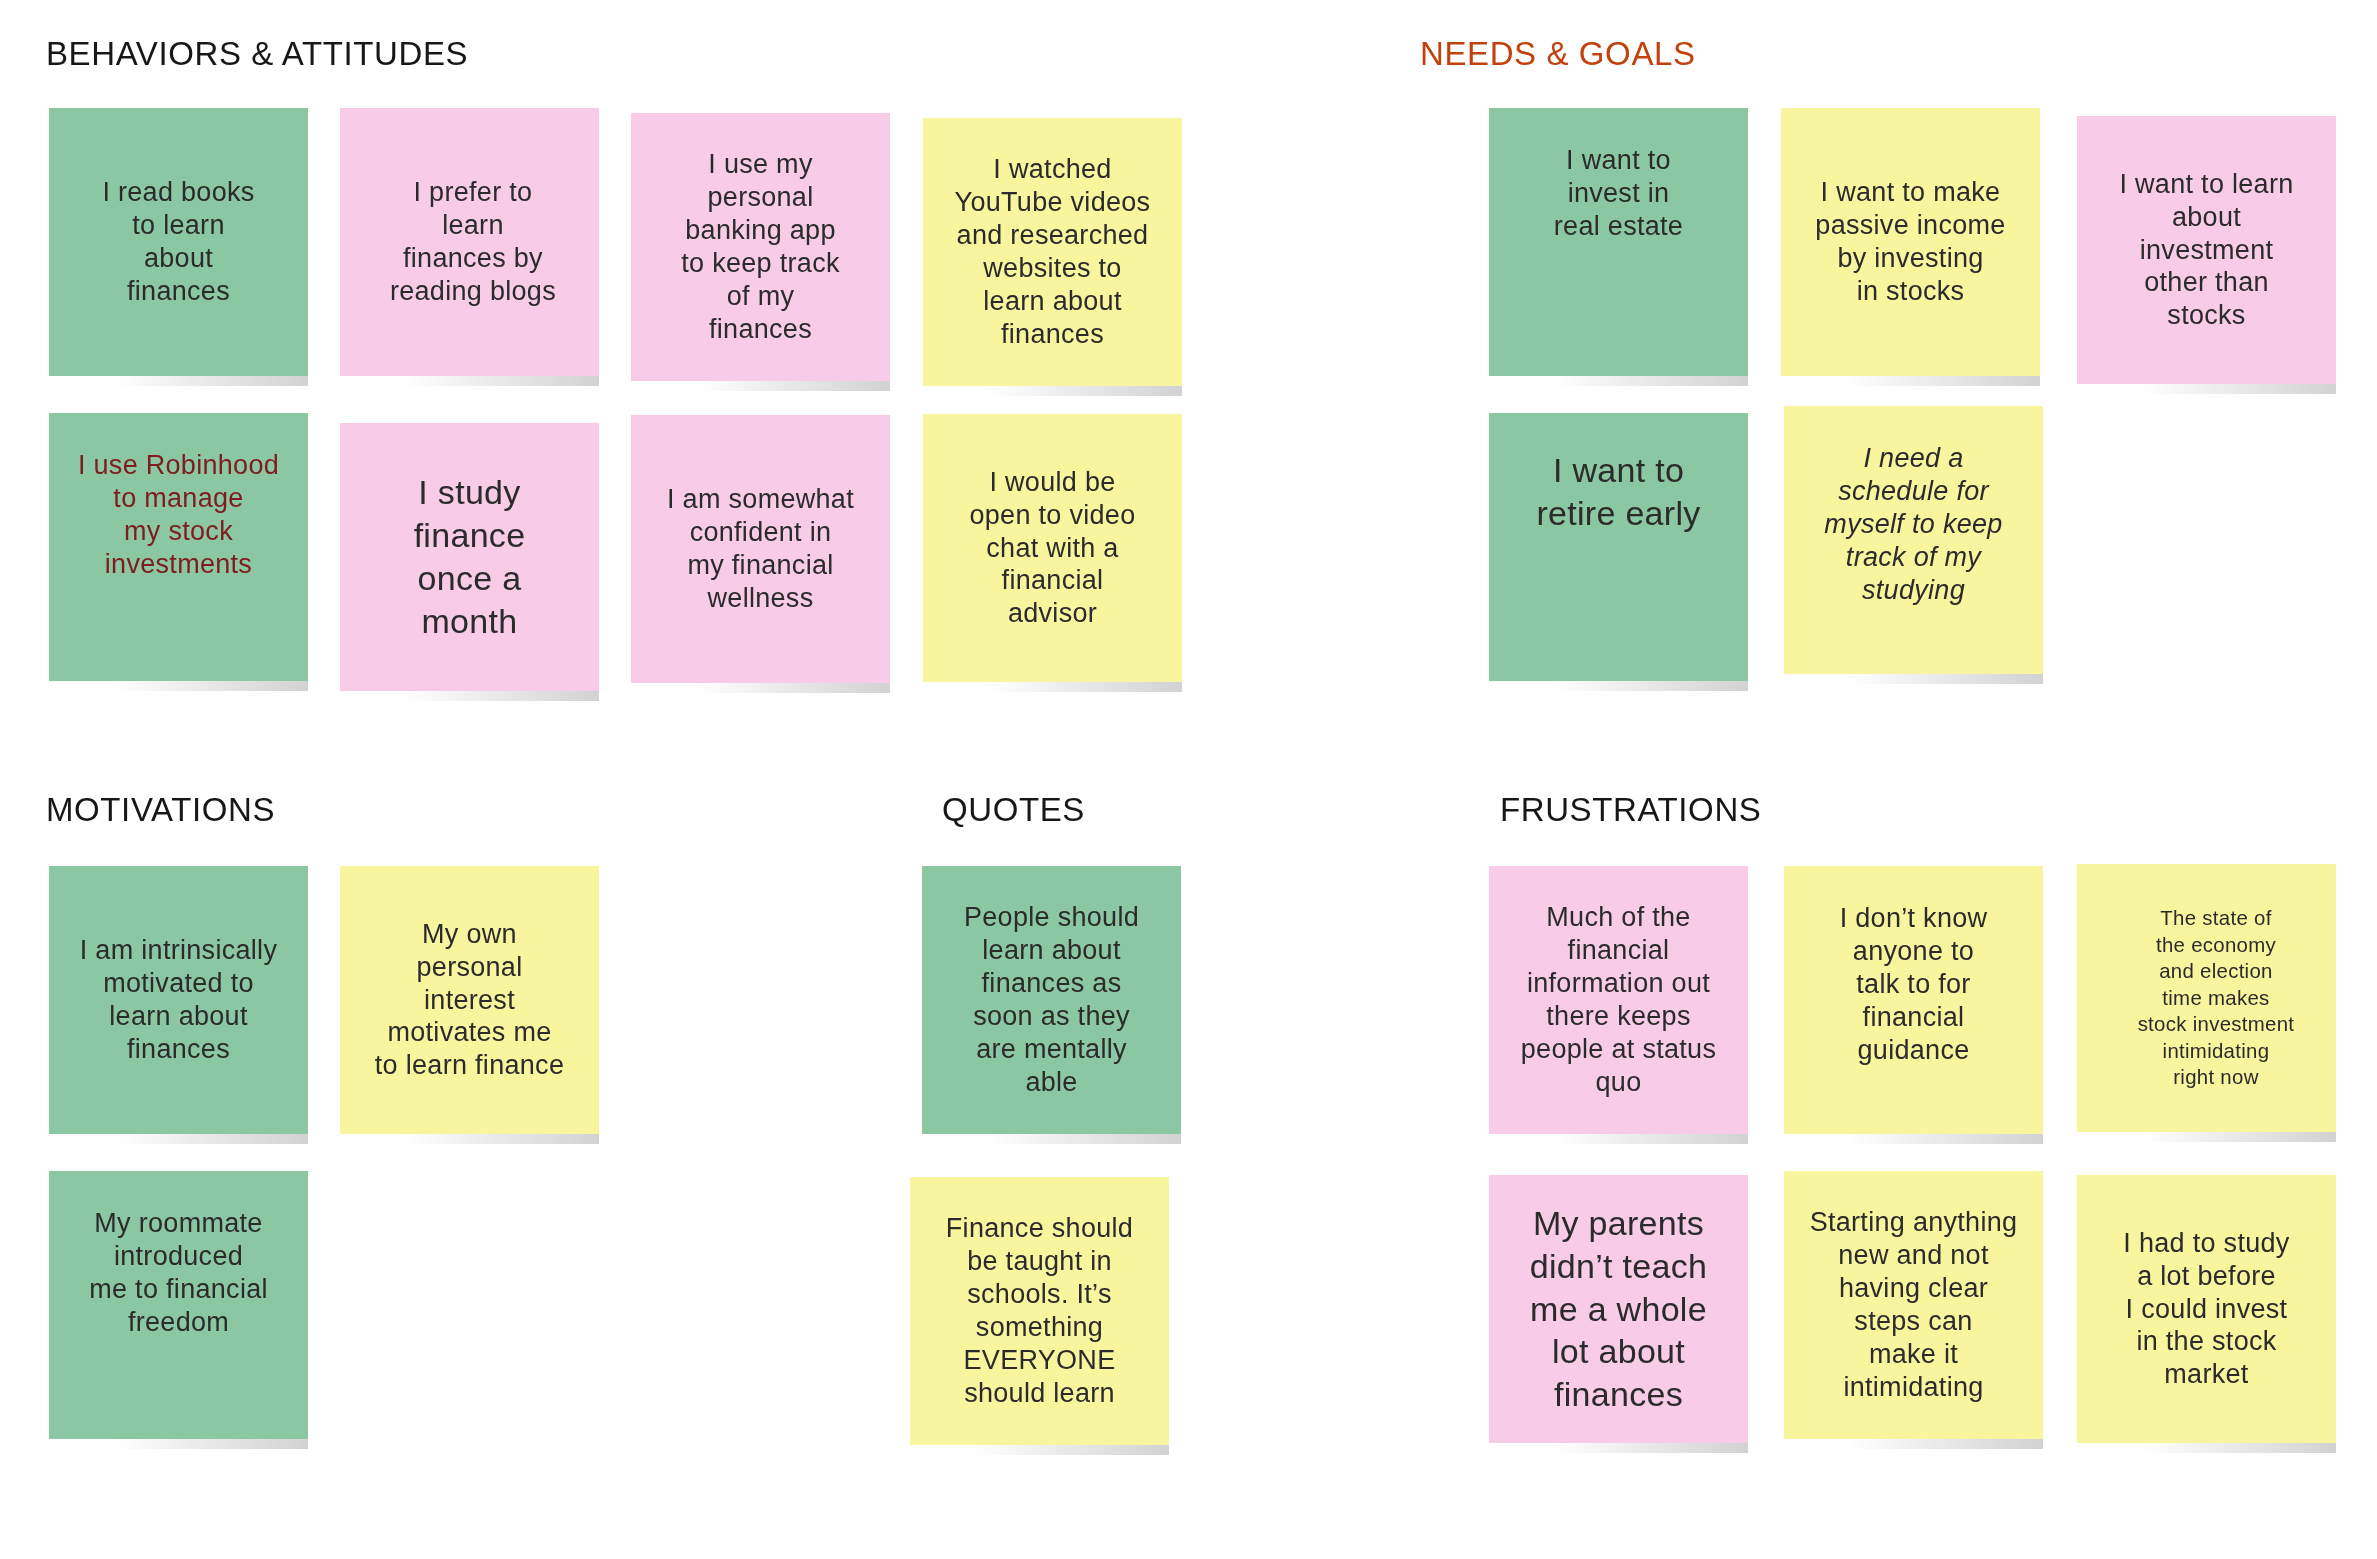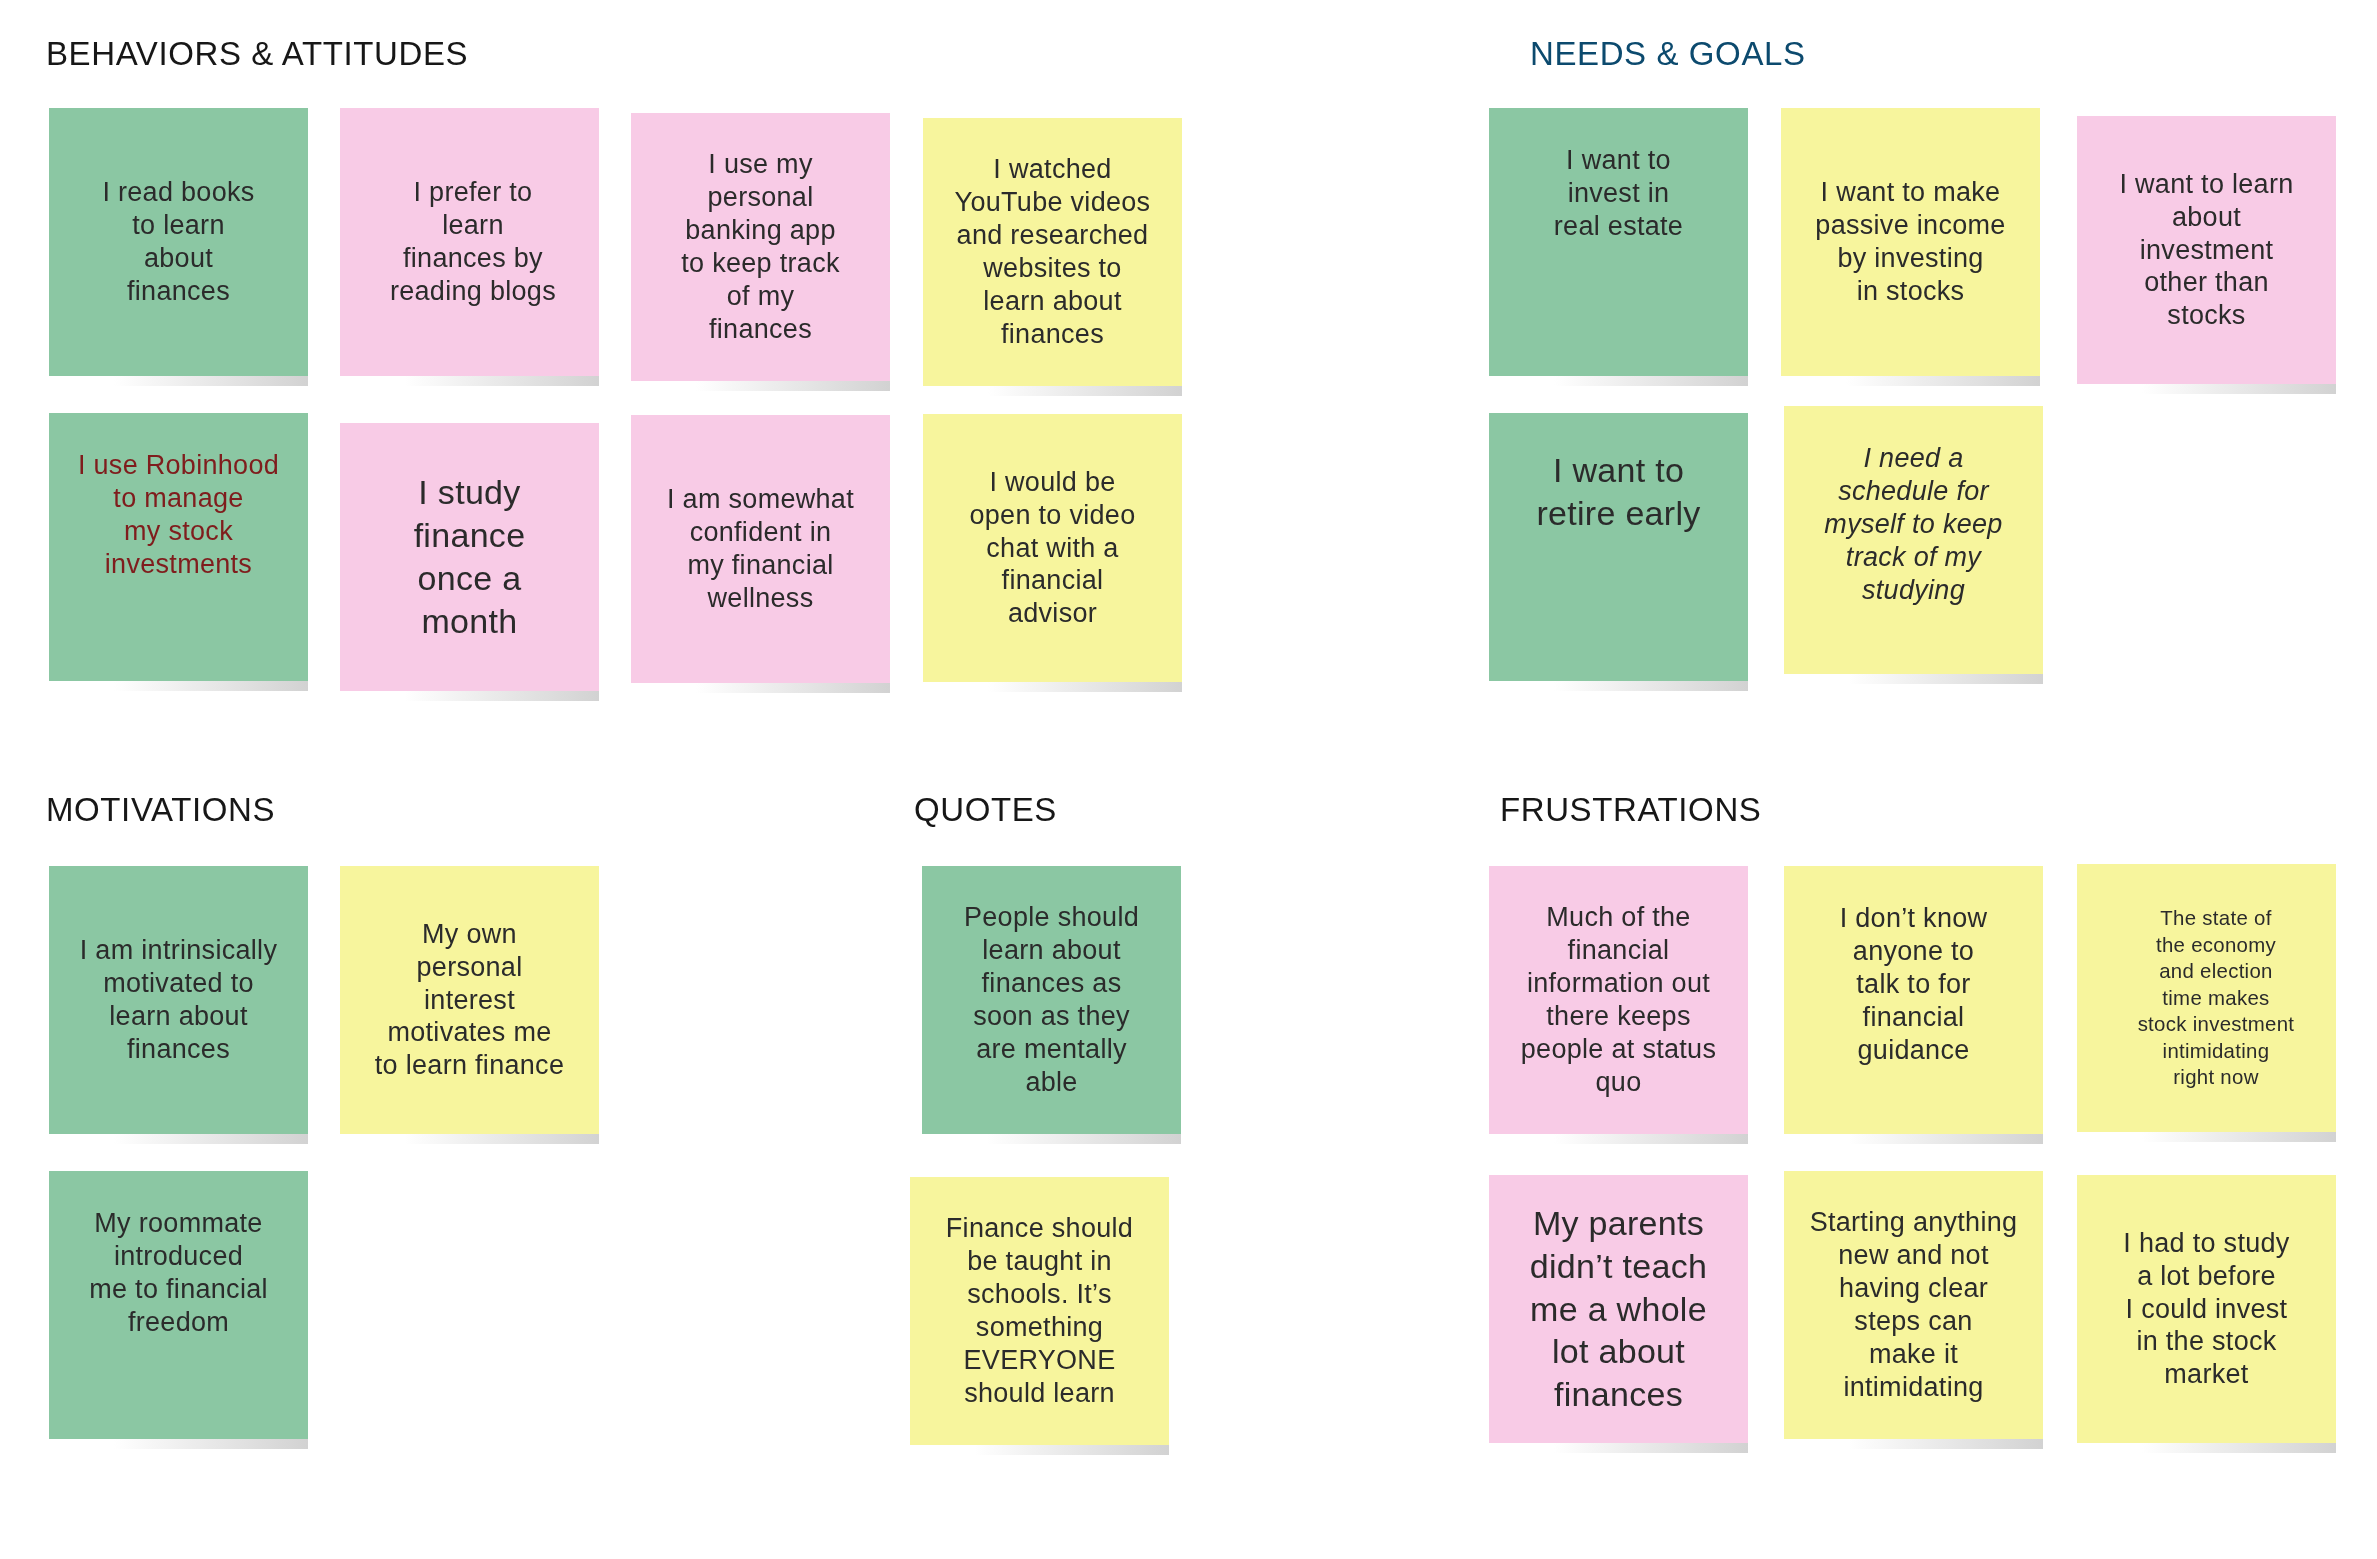--- a/index.html
+++ b/index.html
@@ -127,21 +127,21 @@
       <div class="note valign-center size-normal" style="left: 923px; top: 414px; background-color: rgb(247, 245, 157);">
         <div class="note-text" style="color: rgb(43, 43, 43);">I would be
 open to video
 chat with a
 financial
 advisor</div>
         <div class="note-shadow"></div>
       </div>
     </div>
     <div class="section">
-      <div class="section-title" style="left: 1530px; top: 36px; color: #0c4a6e; text-align: center;">NEEDS &amp; GOALS</div>
+      <div class="section-title" style="left: 1420px; top: 36px; color: #c2410c; text-align: center;">NEEDS &amp; GOALS</div>
       <div class="note valign-top size-normal" style="left: 1489px; top: 108px; background-color: rgb(139, 199, 163);">
         <div class="note-text" style="color: rgb(43, 43, 43);">I want to
 invest in
 real estate</div>
         <div class="note-shadow"></div>
       </div>
       <div class="note valign-center size-normal" style="left: 1781px; top: 108px; background-color: rgb(247, 245, 157);">
         <div class="note-text" style="color: rgb(43, 43, 43);">I want to make
 passive income
 by investing
@@ -189,21 +189,21 @@
       </div>
       <div class="note valign-top size-normal" style="left: 49px; top: 1171px; background-color: rgb(139, 199, 163);">
         <div class="note-text" style="color: rgb(43, 43, 43);">My roommate
 introduced
 me to financial
 freedom</div>
         <div class="note-shadow"></div>
       </div>
     </div>
     <div class="section">
-      <div class="section-title" style="left: 914px; top: 792px; color: rgb(23, 23, 23);">QUOTES</div>
+      <div class="section-title" style="left: 942px; top: 792px; color: rgb(23, 23, 23);">QUOTES</div>
       <div class="note valign-center size-normal" style="left: 922px; top: 866px; background-color: rgb(139, 199, 163);">
         <div class="note-text" style="color: rgb(43, 43, 43);">People should
 learn about
 finances as
 soon as they
 are mentally
 able</div>
         <div class="note-shadow"></div>
       </div>
       <div class="note valign-center size-normal" style="left: 910px; top: 1177px; background-color: rgb(247, 245, 157);">

